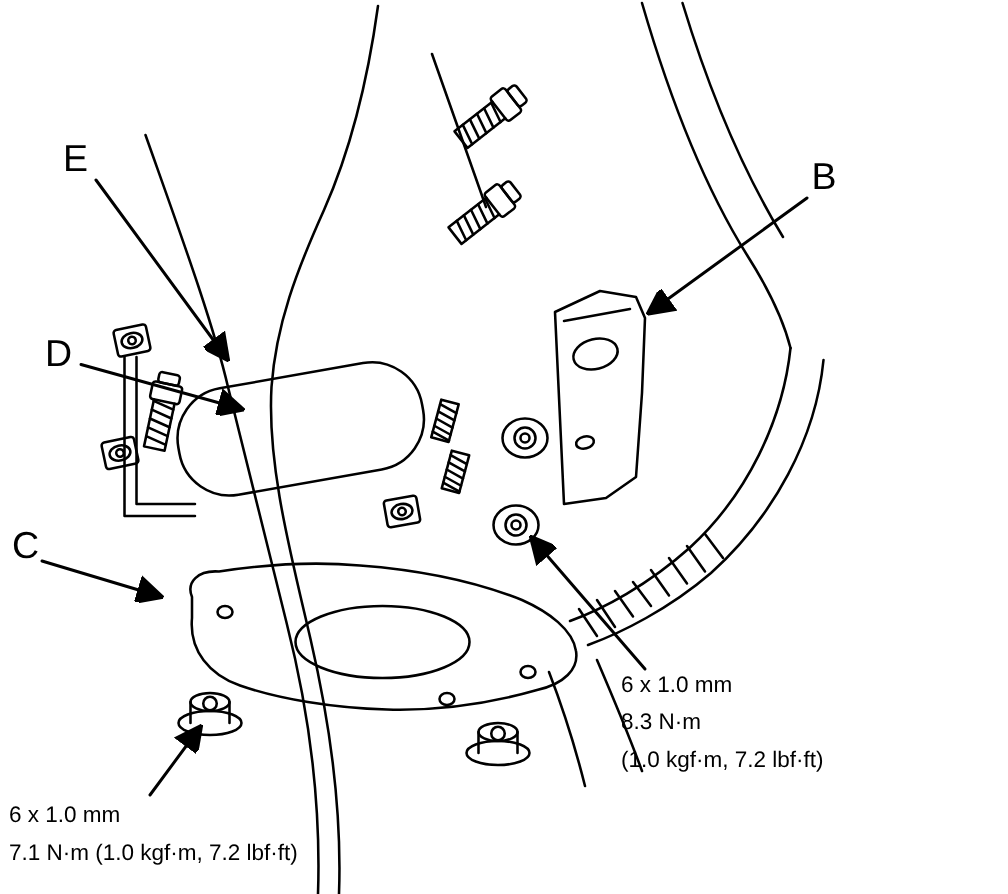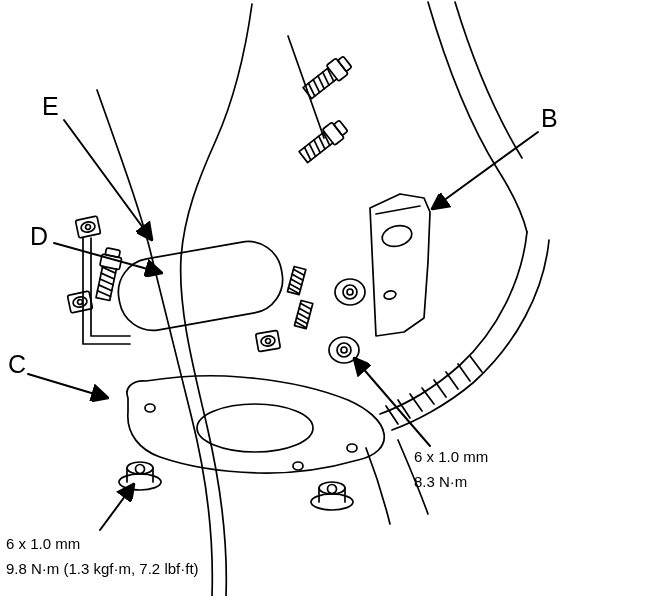--- a/index.html
+++ b/index.html
@@ -133,21 +133,22 @@
     </g>
   </svg>
 
   <div class="callout" style="left:42px;top:92px">E</div>
   <div class="callout" style="left:30px;top:222px">D</div>
   <div class="callout" style="left:8px;top:350px">C</div>
   <div class="callout" style="left:541px;top:104px">B</div>
 
   <div class="spec" style="left:6px;top:531px">
     <div>6 x 1.0 mm</div>
-    <div>9.8 N·m (1.3 kgf·m, 7.2 lbf·ft)</div>
+    <div>7.1 N·m (1.0 kgf·m, 7.2 lbf·ft)</div>
   </div>
 
   <div class="spec" style="left:414px;top:444px">
     <div>6 x 1.0 mm</div>
     <div>8.3 N·m</div>
+    <div>(1.0 kgf·m, 7.2 lbf·ft)</div>
   </div>
 
 </div>
 
 </body></html>

